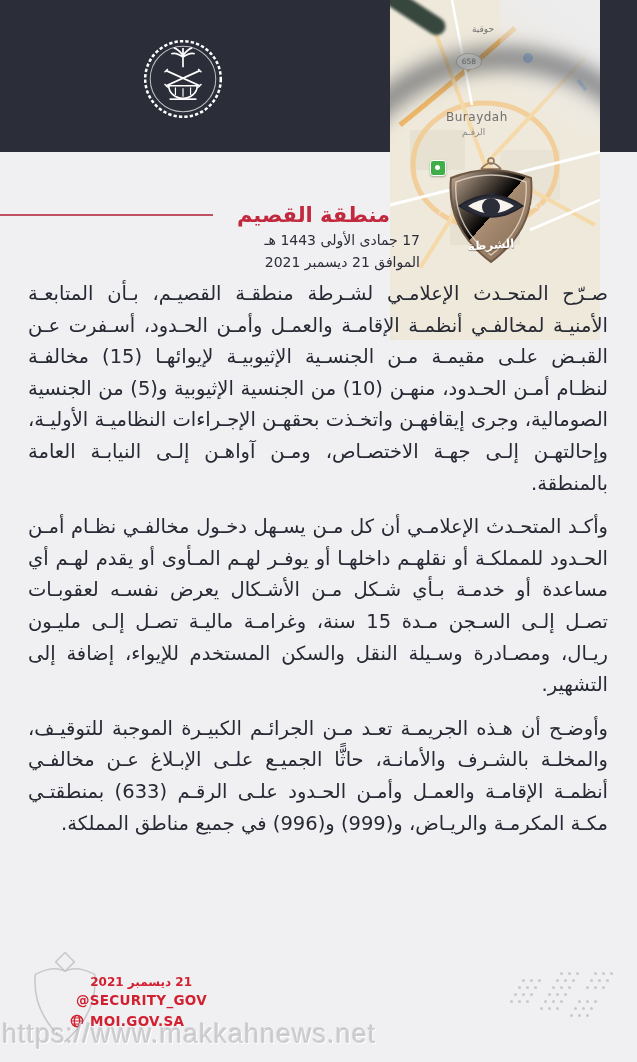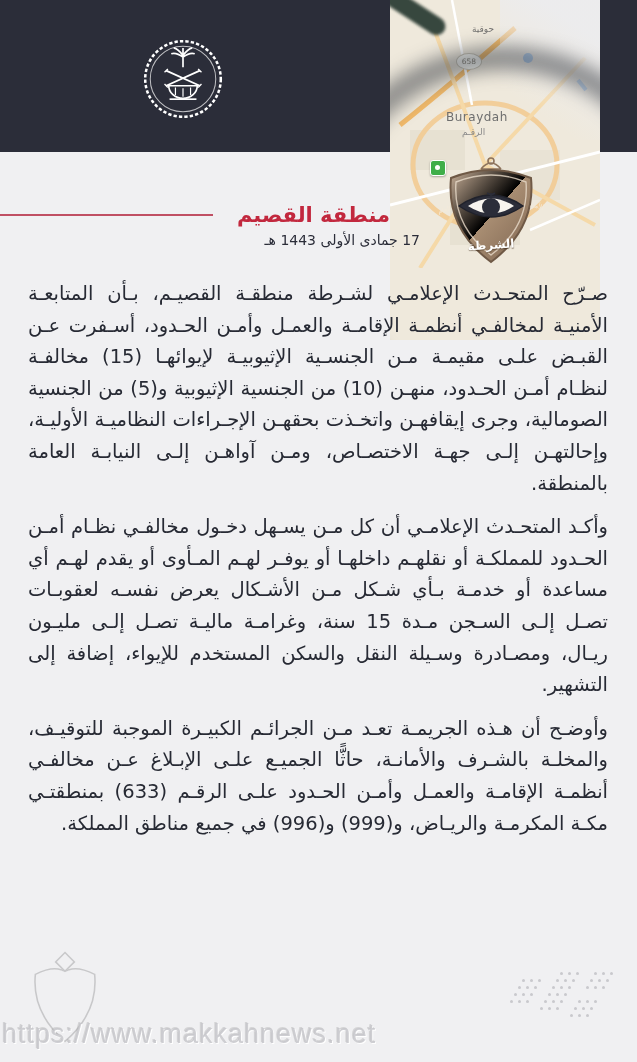--- a/index.html
+++ b/index.html
@@ -132,34 +132,54 @@
       <span class="badge-text-left">العام</span>
     </div>
   </div>
 
   <div class="title-row">
     <div class="red-line"></div>
     <span class="region-title">منطقة القصيم</span>
   </div>
   <div class="dates">
     <div>17 جمادى الأولى 1443 هـ</div>
+    <div>الموافق 21 ديسمبر 2021</div>
   </div>
 
   <div class="article">
     <p>صـرّح المتحـدث الإعلامـي لشـرطة منطقـة القصيـم، بـأن المتابعـة الأمنيـة لمخالفـي أنظمـة الإقامـة والعمـل وأمـن الحـدود، أسـفرت عـن القبـض علـى مقيمـة مـن الجنسـية الإثيوبيـة لإيوائهـا (15) مخالفـة لنظـام أمـن الحـدود، منهـن (10) من الجنسية الإثيوبية و(5) من الجنسية الصومالية، وجرى إيقافهـن واتخـذت بحقهـن الإجـراءات النظاميـة الأوليـة، وإحالتهـن إلـى جهـة الاختصـاص، ومـن آواهـن إلـى النيابـة العامة بالمنطقة.</p>
     <p>وأكـد المتحـدث الإعلامـي أن كل مـن يسـهل دخـول مخالفـي نظـام أمـن الحـدود للمملكـة أو نقلهـم داخلهـا أو يوفـر لهـم المـأوى أو يقدم لهـم أي مساعدة أو خدمـة بـأي شـكل مـن الأشـكال يعرض نفسـه لعقوبـات تصـل إلـى السـجن مـدة 15 سنة، وغرامـة ماليـة تصـل إلـى مليـون ريـال، ومصـادرة وسـيلة النقل والسكن المستخدم للإيواء، إضافة إلى التشهير.</p>
     <p>وأوضـح أن هـذه الجريمـة تعـد مـن الجرائـم الكبيـرة الموجبة للتوقيـف، والمخلـة بالشـرف والأمانـة، حاثًّا الجميـع علـى الإبـلاغ عـن مخالفـي أنظمـة الإقامـة والعمـل وأمـن الحـدود علـى الرقـم (633) بمنطقتـي مكـة المكرمـة والريـاض، و(999) و(996) في جميع مناطق المملكة.</p>
   </div>
 
   <svg class="stamp-shield" viewBox="0 0 100 130">
     <g stroke="#c8c8ca" fill="none" stroke-width="2">
       <path d="M50,8 L62,20 L50,32 L38,20 Z"></path>
       <path d="M12,36 Q32,26 45,30 Q50,33 55,30 Q68,26 88,36 C91,66 80,96 50,122 C20,96 9,66 12,36 Z"></path>
     </g>
   </svg>
+  <div class="stamp-block">
+    <div class="stamp-date">21 ديسمبر 2021</div>
+    <div class="stamp-row">
+      <svg width="15" height="13" viewBox="0 0 24 20">
+        <path fill="#d22030" d="M23 2.3c-.8.4-1.7.7-2.6.8A4.5 4.5 0 0 0 22.4.6c-.9.5-1.9.9-2.9 1.1A4.5 4.5 0 0 0 11.7 5c0 .35.04.7.11 1A12.8 12.8 0 0 1 2.5 1.2a4.5 4.5 0 0 0 1.4 6A4.4 4.4 0 0 1 1.8 6.7v.06a4.5 4.5 0 0 0 3.6 4.4c-.66.18-1.35.2-2 .08a4.5 4.5 0 0 0 4.2 3.1A9 9 0 0 1 .9 16.3 12.7 12.7 0 0 0 7.8 18c8.3 0 12.8-6.9 12.8-12.8v-.58A9 9 0 0 0 23 2.3z"></path>
+      </svg>
+      <span>@SECURITY_GOV</span>
+    </div>
+    <div class="stamp-row">
+      <svg width="14" height="14" viewBox="0 0 16 16">
+        <g stroke="#d22030" fill="none" stroke-width="1.5">
+          <circle cx="8" cy="8" r="6.5"></circle>
+          <ellipse cx="8" cy="8" rx="3" ry="6.5"></ellipse>
+          <path d="M1.5,8 L14.5,8 M2.5,4.5 L13.5,4.5 M2.5,11.5 L13.5,11.5" stroke-width="1.1"></path>
+        </g>
+      </svg>
+      <span>MOI.GOV.SA</span>
+    </div>
+  </div>
 
   <div class="qr-dots">
       <i style="left: 62px; top: 0px;"></i>
       <i style="left: 70px; top: 0px;"></i>
       <i style="left: 78px; top: 0px;"></i>
       <i style="left: 96px; top: 0px;"></i>
       <i style="left: 104px; top: 0px;"></i>
       <i style="left: 112px; top: 0px;"></i>
       <i style="left: 24px; top: 7px;"></i>
       <i style="left: 32px; top: 7px;"></i>

